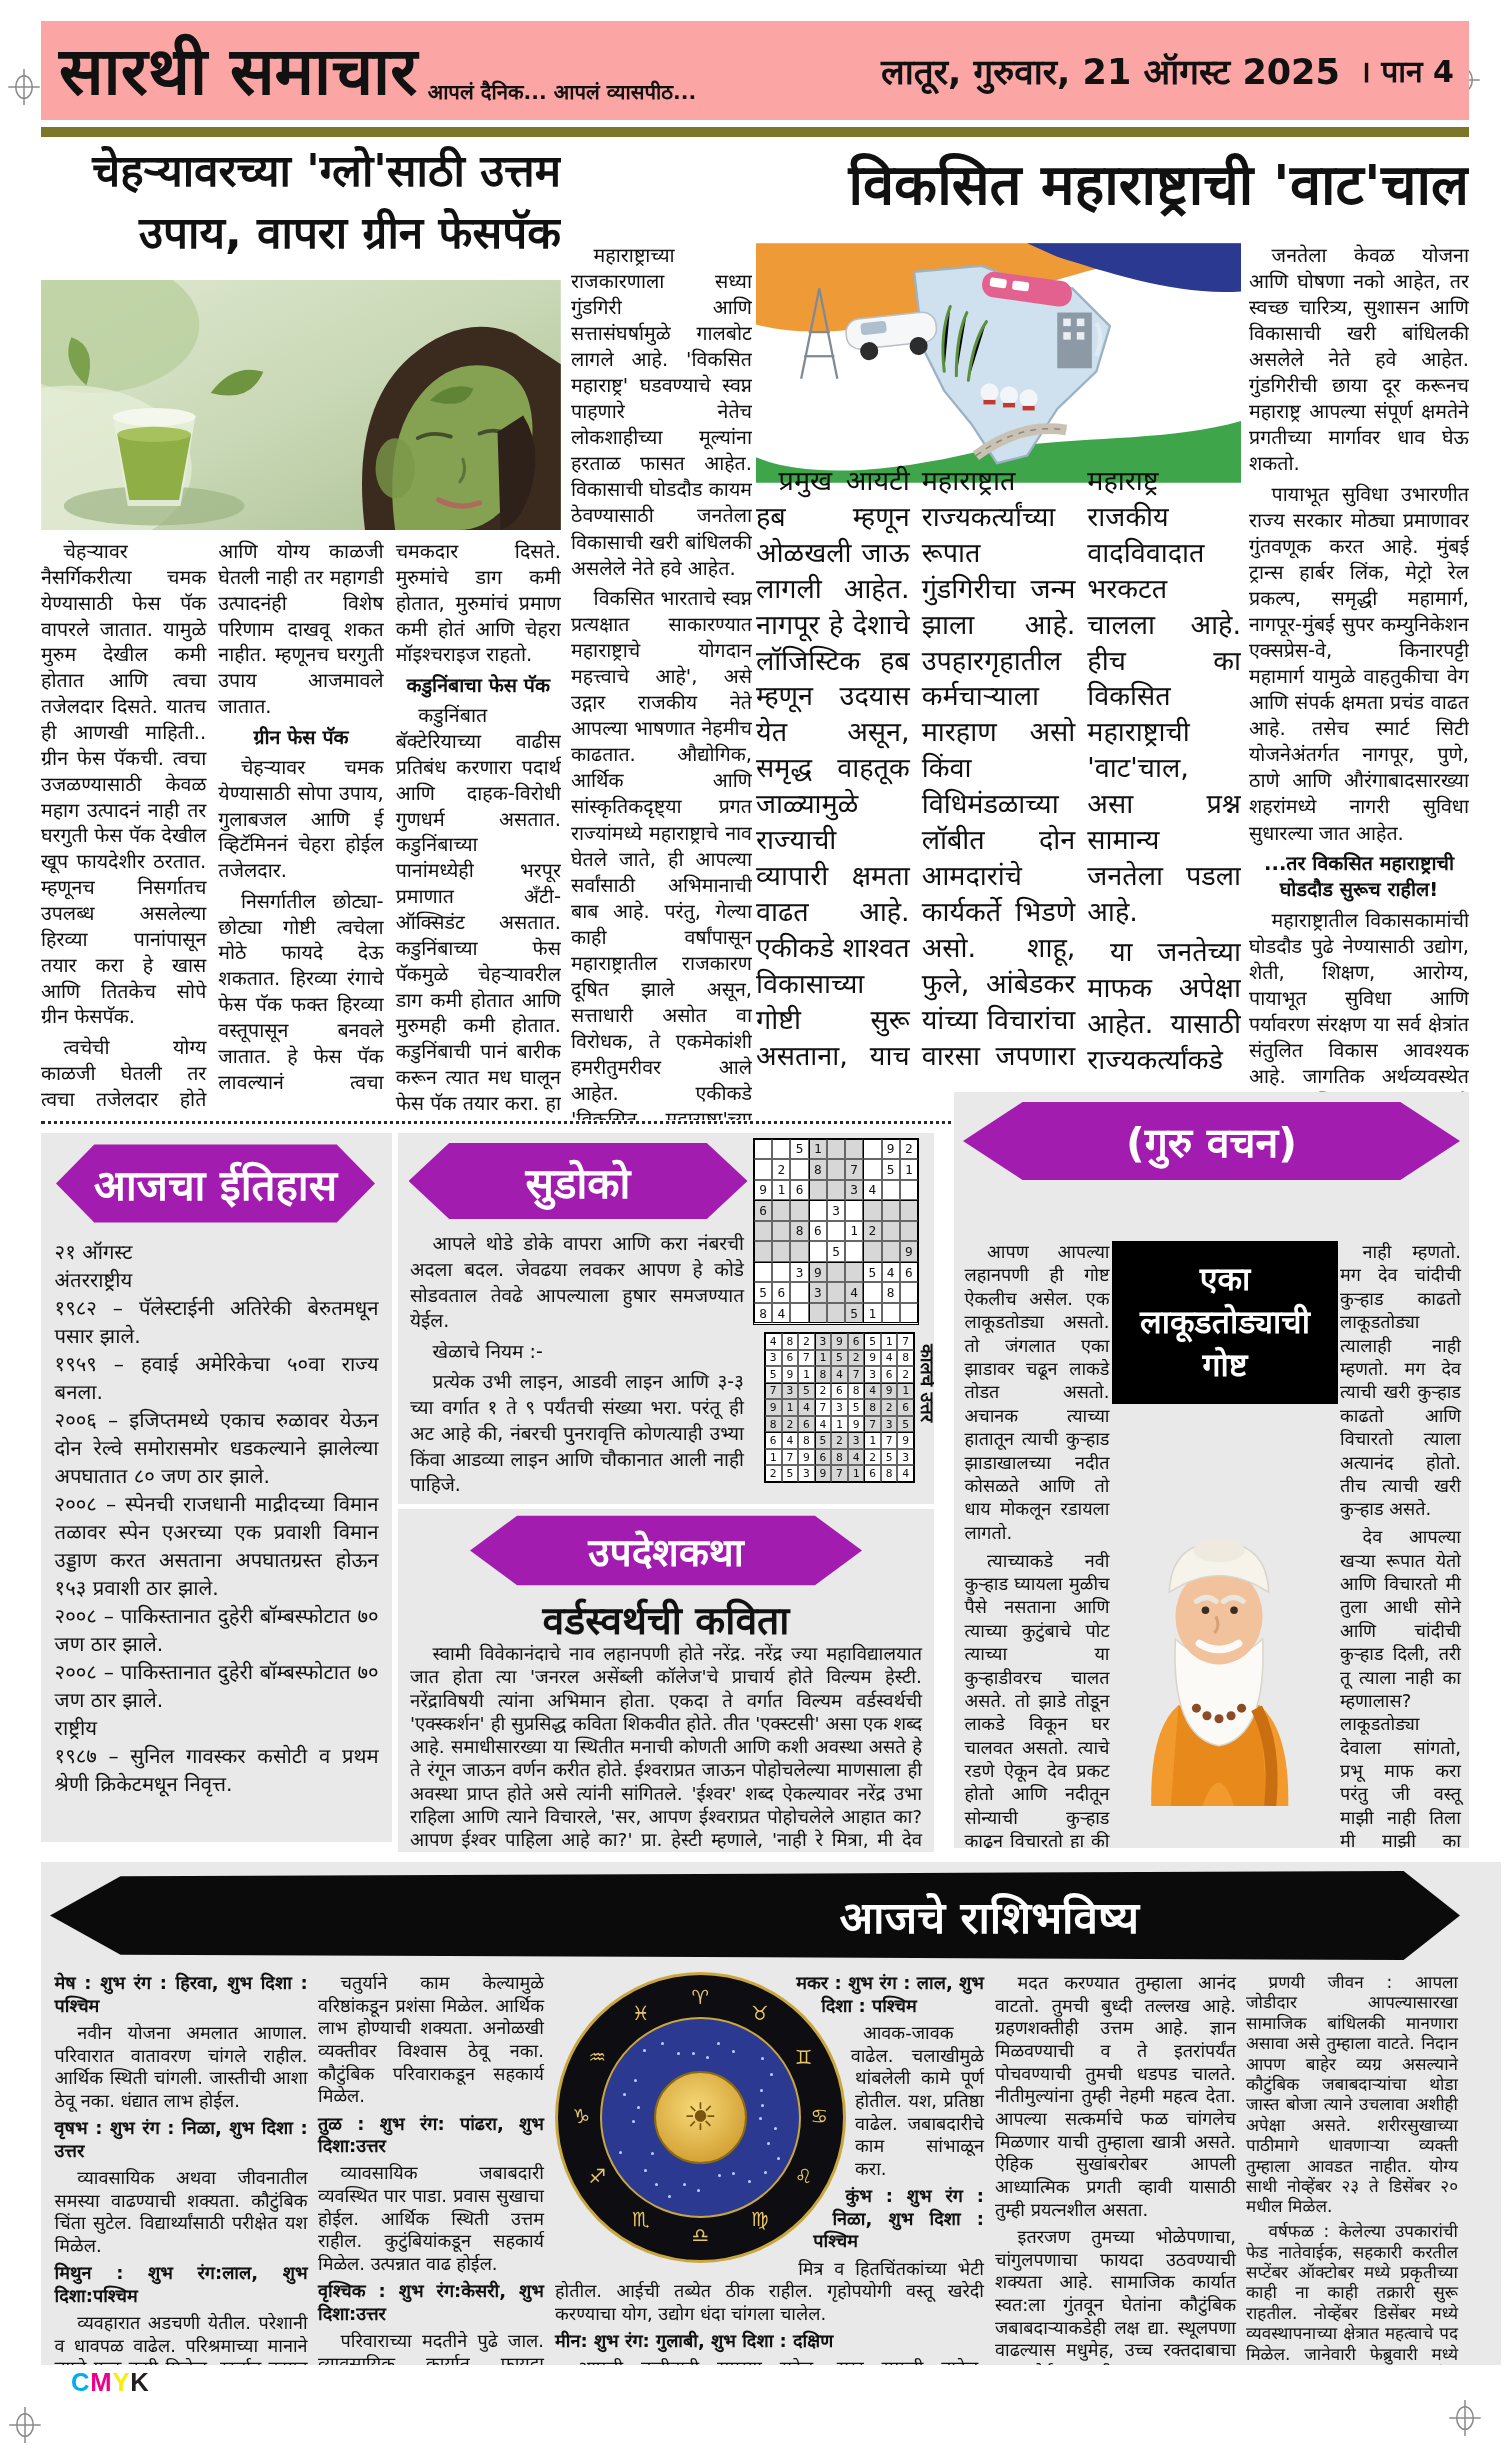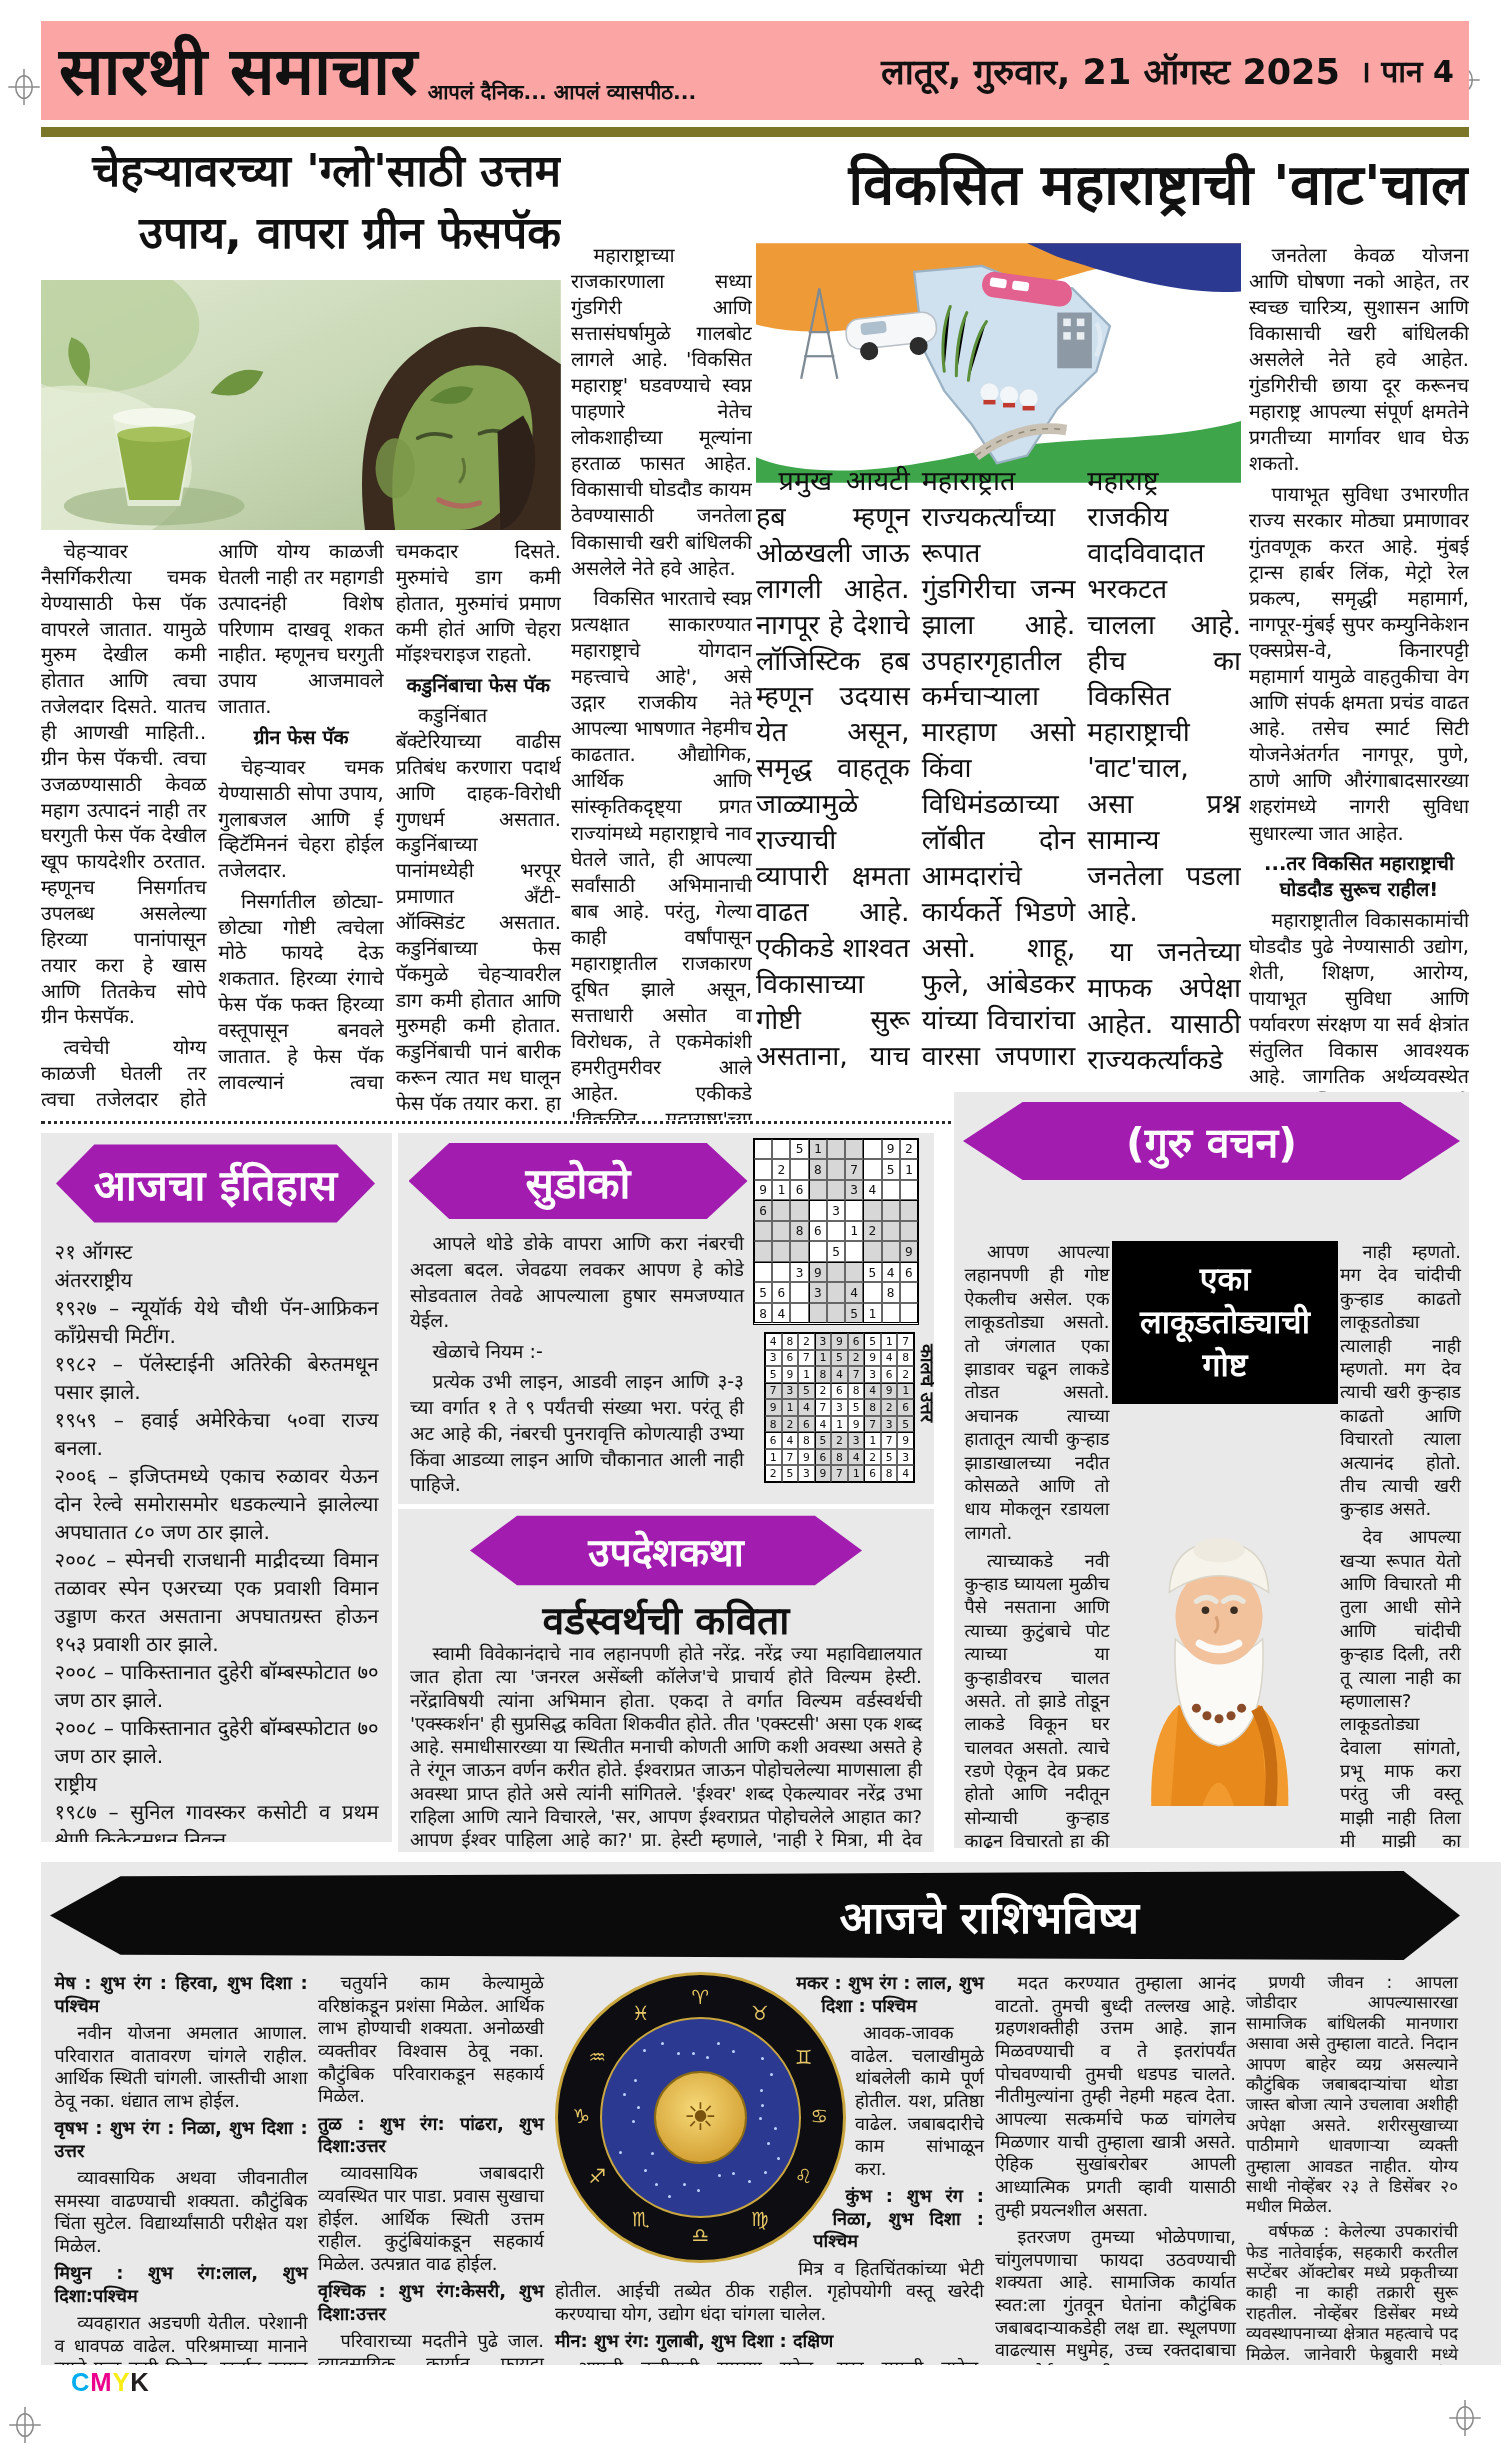--- a/index.html
+++ b/index.html
@@ -263,21 +263,20 @@
   </div>
 
 <div id="dotline"></div>
 
 <div id="history" class="abs graybox">
   <div id="hist-banner" class="banner">आजचा ईतिहास</div>
   <div id="hist-list" class="news">
 
   <p>२१ ऑगस्ट</p>
       <p>अंतरराष्ट्रीय</p>
-      <p>१९२७ – न्यूयॉर्क येथे चौथी पॅन-आफ्रिकन काँग्रेसची मिटींग.</p>
       <p>१९८२ – पॅलेस्टाईनी अतिरेकी बेरुतमधून पसार झाले.</p>
       <p>१९५९ – हवाई अमेरिकेचा ५०वा राज्य बनला.</p>
       <p>२००६ – इजिप्तमध्ये एकाच रुळावर येऊन दोन रेल्वे समोरासमोर धडकल्याने झालेल्या अपघातात ८० जण ठार झाले.</p>
       <p>२००८ – स्पेनची राजधानी माद्रीदच्या विमान तळावर स्पेन एअरच्या एक प्रवाशी विमान उड्डाण करत असताना अपघातग्रस्त होऊन १५३ प्रवाशी ठार झाले.</p>
       <p>२००८ – पाकिस्तानात दुहेरी बॉम्बस्फोटात ७० जण ठार झाले.</p>
       <p>२००८ – पाकिस्तानात दुहेरी बॉम्बस्फोटात ७० जण ठार झाले.</p>
       <p>राष्ट्रीय</p>
       <p>१९८७ – सुनिल गावस्कर कसोटी व प्रथम श्रेणी क्रिकेटमधून निवृत्त.</p>
     </div>
 </div>

